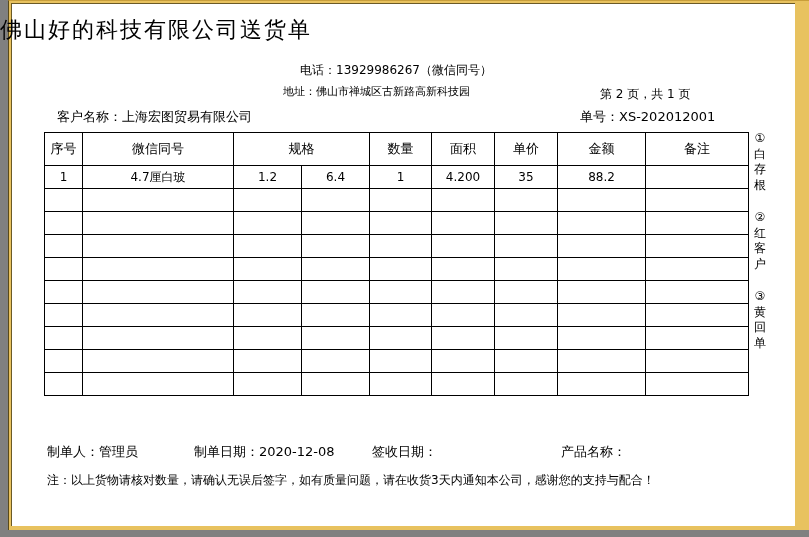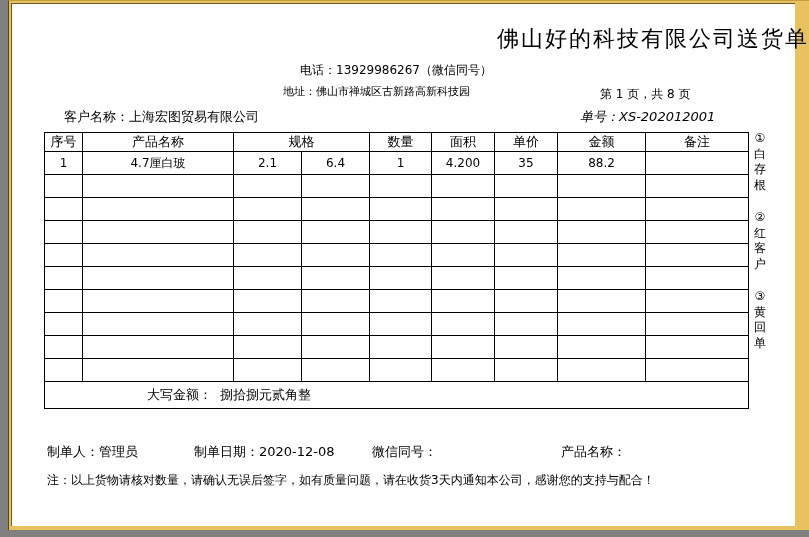--- a/index.html
+++ b/index.html
@@ -7,36 +7,36 @@
   body { position: relative; font-family: "DejaVu Sans", "Liberation Sans", sans-serif; color: #000; }
   .frame-outer {
     position: absolute; left: 8px; top: 0; width: 801px; height: 530px;
     background: #e8c25f; border-left: 1px solid #5a4a1a; border-top: 1px solid #c89e3a;
   }
   .page {
     position: absolute; left: 11px; top: 3px; width: 784px; height: 523px;
     background: #fff; border-left: 1px solid #6b5a26; border-top: 1px solid #6b5a26;
   }
   .abs { position: absolute; white-space: nowrap; }
-  .title { left: 0; width: 809px; top: 24px; text-align: right; font-size: 22px; letter-spacing: 2px; }
+  .title { left: 0; width: 809px; top: 15px; text-align: left; font-size: 22px; letter-spacing: 2px; }
   .phone { left: 300px; top: 62px; font-size: 12px; }
   .address { left: 283px; top: 84px; font-size: 11px; }
   .pageinfo { left: 600px; top: 86px; font-size: 12px; }
-  .customer { left: 64px; top: 108px; font-size: 13px; }
-  .orderno { left: 580px; top: 108px; font-size: 13px; font-style: italic; }
+  .customer { left: 57px; top: 108px; font-size: 13px; }
+  .orderno { left: 580px; top: 108px; font-size: 13px; }
 
   table.grid {
     position: absolute; left: 44px; top: 132px; width: 704px;
     border-collapse: collapse; table-layout: fixed; font-size: 12px;
   }
   table.grid td {
     border: 1px solid #000; text-align: center; height: 23px; padding: 0; vertical-align: middle;
     white-space: nowrap; overflow: hidden;
   }
-  table.grid tr.hdr td { height: 19px; font-size: 13px; }
+  table.grid tr.hdr td { height: 33px; font-size: 13px; }
   table.grid tr.total td { height: 25px; }
   table.grid tr.words td { height: 27px; text-align: left; font-size: 13px; }
   .words-label { padding-left: 102px; }
   .words-value { padding-left: 8px; }
 
   .side-notes { left: 753px; top: 131px; width: 14px; font-size: 12px; line-height: 15.5px; text-align: center; white-space: normal; }
   .side-group { margin-bottom: 17px; }
   .side-group span { display: block; }
 
   .footer { top: 443px; font-size: 13px; }
@@ -51,53 +51,53 @@
 
 <div class="frame-outer"></div>
 <div class="page"></div>
 
 <div class="abs title">佛山好的科技有限公司送货单</div>
 
 <div class="abs phone"><span>电话：</span><span>13929986267（微信同号）</span></div>
 
 <div class="abs address"><span>地址：</span><span>佛山市禅城区古新路高新科技园</span></div>
 
-<div class="abs pageinfo">第 1 页，共 8 页</div>
+<div class="abs pageinfo">第 2 页，共 1 页</div>
 
 <div class="abs customer"><span>客户名称：</span><span>上海宏图贸易有限公司</span></div>
 
 <div class="abs orderno"><span>单号：</span><span>XS-202012001</span></div>
 
 <table class="grid">
   <colgroup>
     <col style="width:38px">
     <col style="width:151px">
     <col style="width:68px">
     <col style="width:68px">
     <col style="width:62px">
     <col style="width:63px">
     <col style="width:63px">
     <col style="width:88px">
     <col style="width:103px">
   </colgroup>
   <tbody id="tbody">
     <tr class="hdr">
       <td>序号</td>
-      <td>产品名称</td>
+      <td>微信同号</td>
       <td colspan="2">规格</td>
       <td>数量</td>
       <td>面积</td>
       <td>单价</td>
       <td>金额</td>
       <td>备注</td>
     </tr>
   <tr>
         <td>1</td>
         <td>4.7厘白玻</td>
-        <td>2.1</td>
+        <td>1.2</td>
         <td>6.4</td>
         <td>1</td>
         <td>4.200</td>
         <td>35</td>
         <td>88.2</td>
         <td></td>
       </tr>
       <tr>
         <td></td>
         <td></td>
@@ -189,23 +189,20 @@
       <tr>
         <td></td>
         <td></td>
         <td></td>
         <td></td>
         <td></td>
         <td></td>
         <td></td>
         <td></td>
         <td></td>
-      </tr>
-      <tr class="words">
-        <td colspan="9"><span class="words-label">大写金额：</span><span class="words-value">捌拾捌元贰角整</span></td>
       </tr>
     </tbody>
 </table>
 
 <div class="abs side-notes" id="side-notes">
     <div class="side-group">
       <span>①</span>
       <span>白</span>
       <span>存</span>
       <span>根</span>
@@ -219,16 +216,16 @@
     <div class="side-group">
       <span>③</span>
       <span>黄</span>
       <span>回</span>
       <span>单</span>
     </div>
   </div>
 
 <div class="abs footer f-maker"><span>制单人：</span><span>管理员</span></div>
 <div class="abs footer f-date"><span>制单日期：</span><span>2020-12-08</span></div>
-<div class="abs footer f-sign-date"><span>微信同号：</span><span></span></div>
+<div class="abs footer f-sign-date"><span>签收日期：</span><span></span></div>
 <div class="abs footer f-cust-sign"><span>产品名称：</span><span></span></div>
 
 <div class="abs note">注：以上货物请核对数量，请确认无误后签字，如有质量问题，请在收货3天内通知本公司，感谢您的支持与配合！</div>
 
 </body></html>

